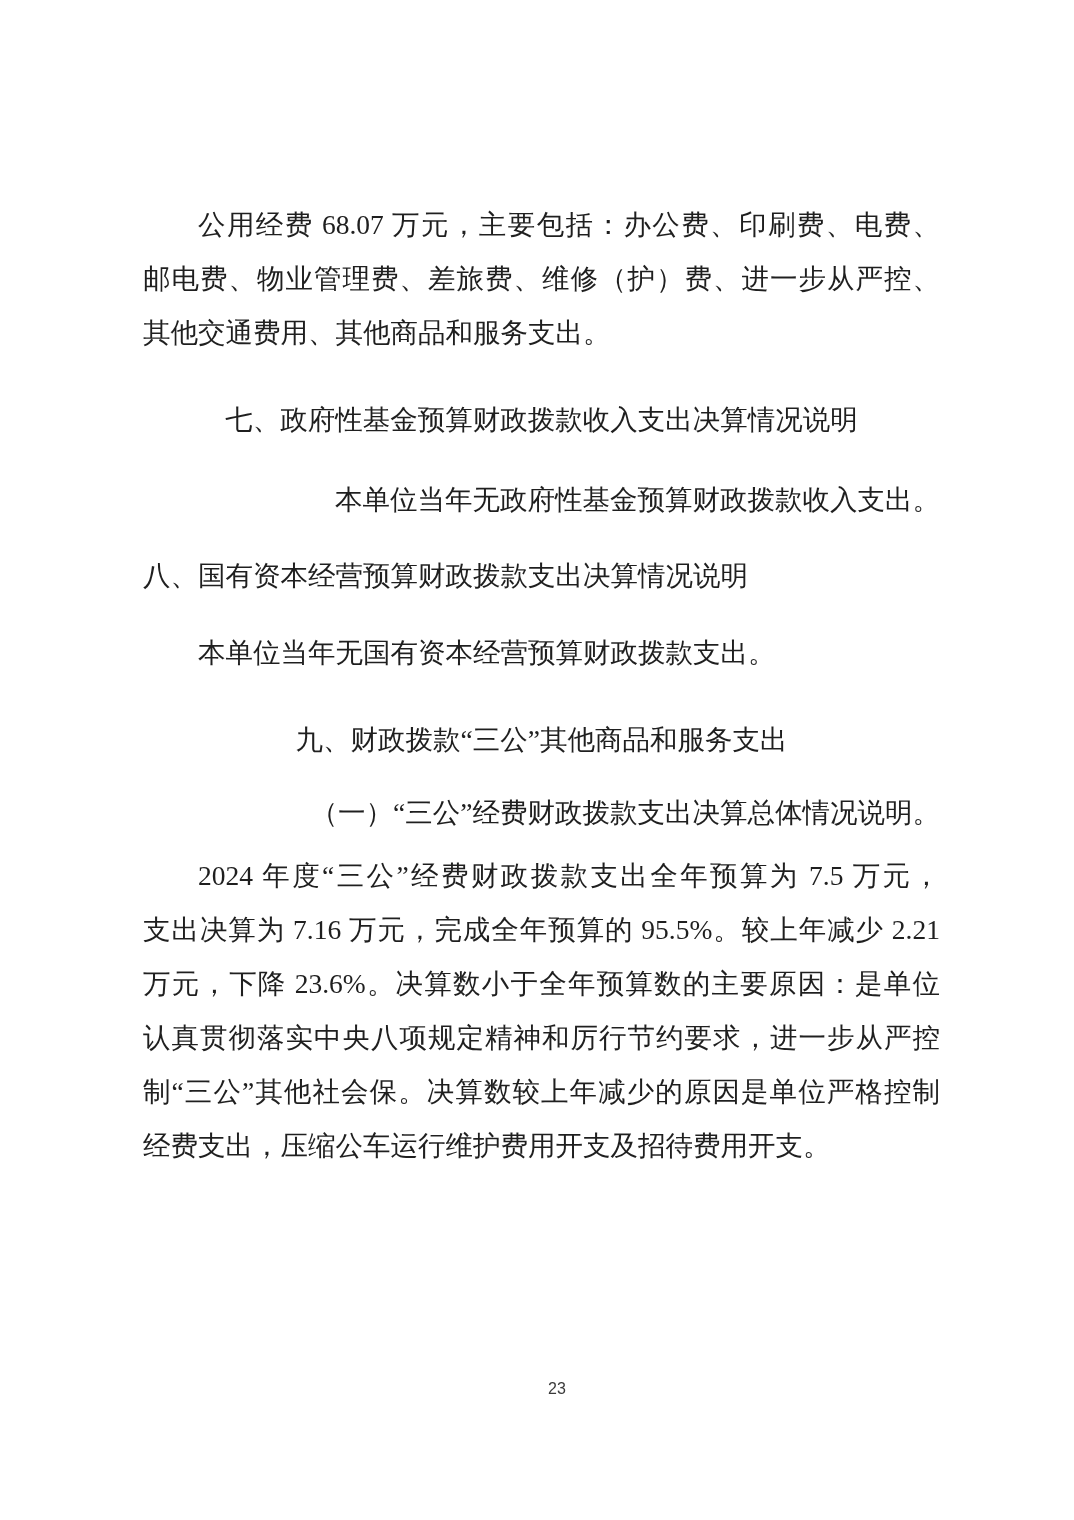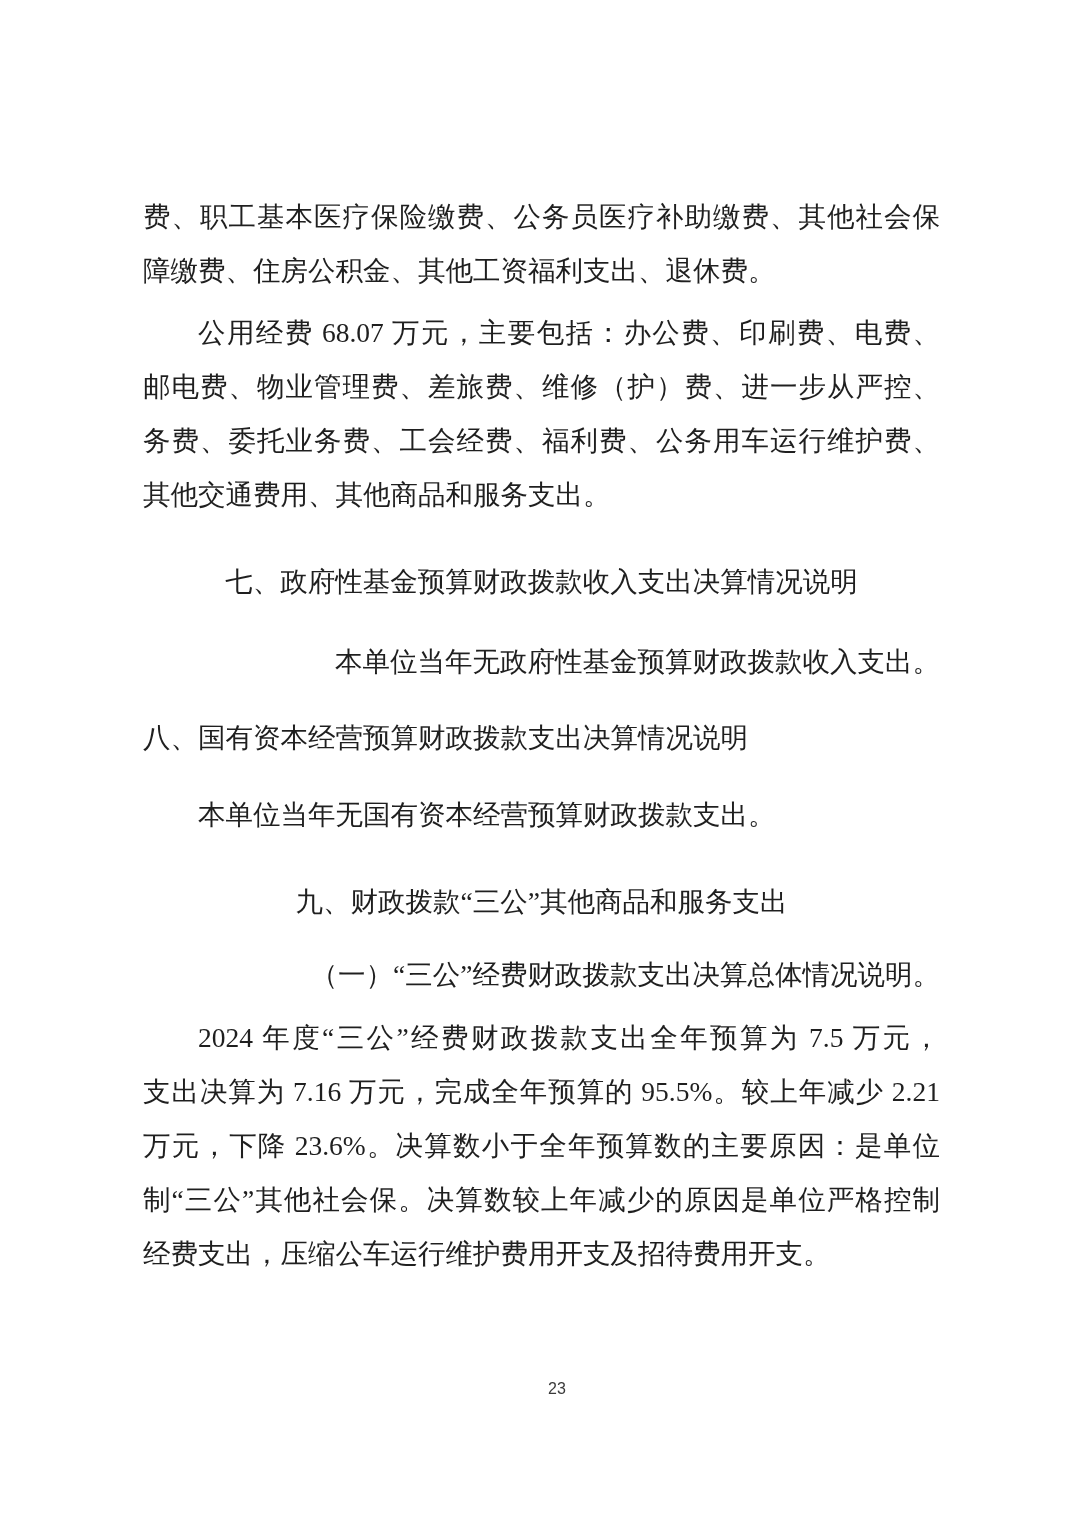--- a/index.html
+++ b/index.html
@@ -51,29 +51,24 @@
     color: #3a3a3a;
     padding-left: 20px;
   }
 </style>
 </head>
 <body>
 
 <div class="page">
   <div class="content">
 
-    <div>
-      <div class="line j">费、职工基本医疗保险缴费、公务员医疗补助缴费、其他社会保</div>
-      <div class="line">障缴费、住房公积金、其他工资福利支出、退休费。</div>
-    </div>
 
     <div>
       <div class="line j ind mt8">公用经费 68.07 万元，主要包括：办公费、印刷费、电费、</div>
       <div class="line j">邮电费、物业管理费、差旅费、维修（护）费、进一步从严控、劳</div>
-      <div class="line j">务费、委托业务费、工会经费、福利费、公务用车运行维护费、</div>
       <div class="line">其他交通费用、其他商品和服务支出。</div>
     </div>
 
     <div class="line mt33">七、政府性基金预算财政拨款收入支出决算情况说明</div>
     <div>
       <div class="line ind mt26">本单位当年无政府性基金预算财政拨款收入支出。</div>
     </div>
 
     <div class="line mt22">八、国有资本经营预算财政拨款支出决算情况说明</div>
     <div>
@@ -82,20 +77,21 @@
 
     <div class="line mt33">九、财政拨款“三公”其他商品和服务支出</div>
     <div>
       <div class="line ind mt19">（一）“三公”经费财政拨款支出决算总体情况说明。</div>
     </div>
 
     <div>
       <div class="line j ind mt9">2024 年度“三公”经费财政拨款支出全年预算为 7.5 万元，</div>
       <div class="line j">支出决算为 7.16 万元，完成全年预算的 95.5%。较上年减少 2.21</div>
       <div class="line j">万元，下降 23.6%。决算数小于全年预算数的主要原因：是单位</div>
+      <div class="line j">认真贯彻落实中央八项规定精神和厉行节约要求，进一步从严控</div>
       <div class="line j">制“三公”其他社会保。决算数较上年减少的原因是单位严格控制</div>
       <div class="line">经费支出，压缩公车运行维护费用开支及招待费用开支。</div>
     </div>
 
   </div>
 
   <div class="page-number">23</div>
 </div>
 
 </body></html>

